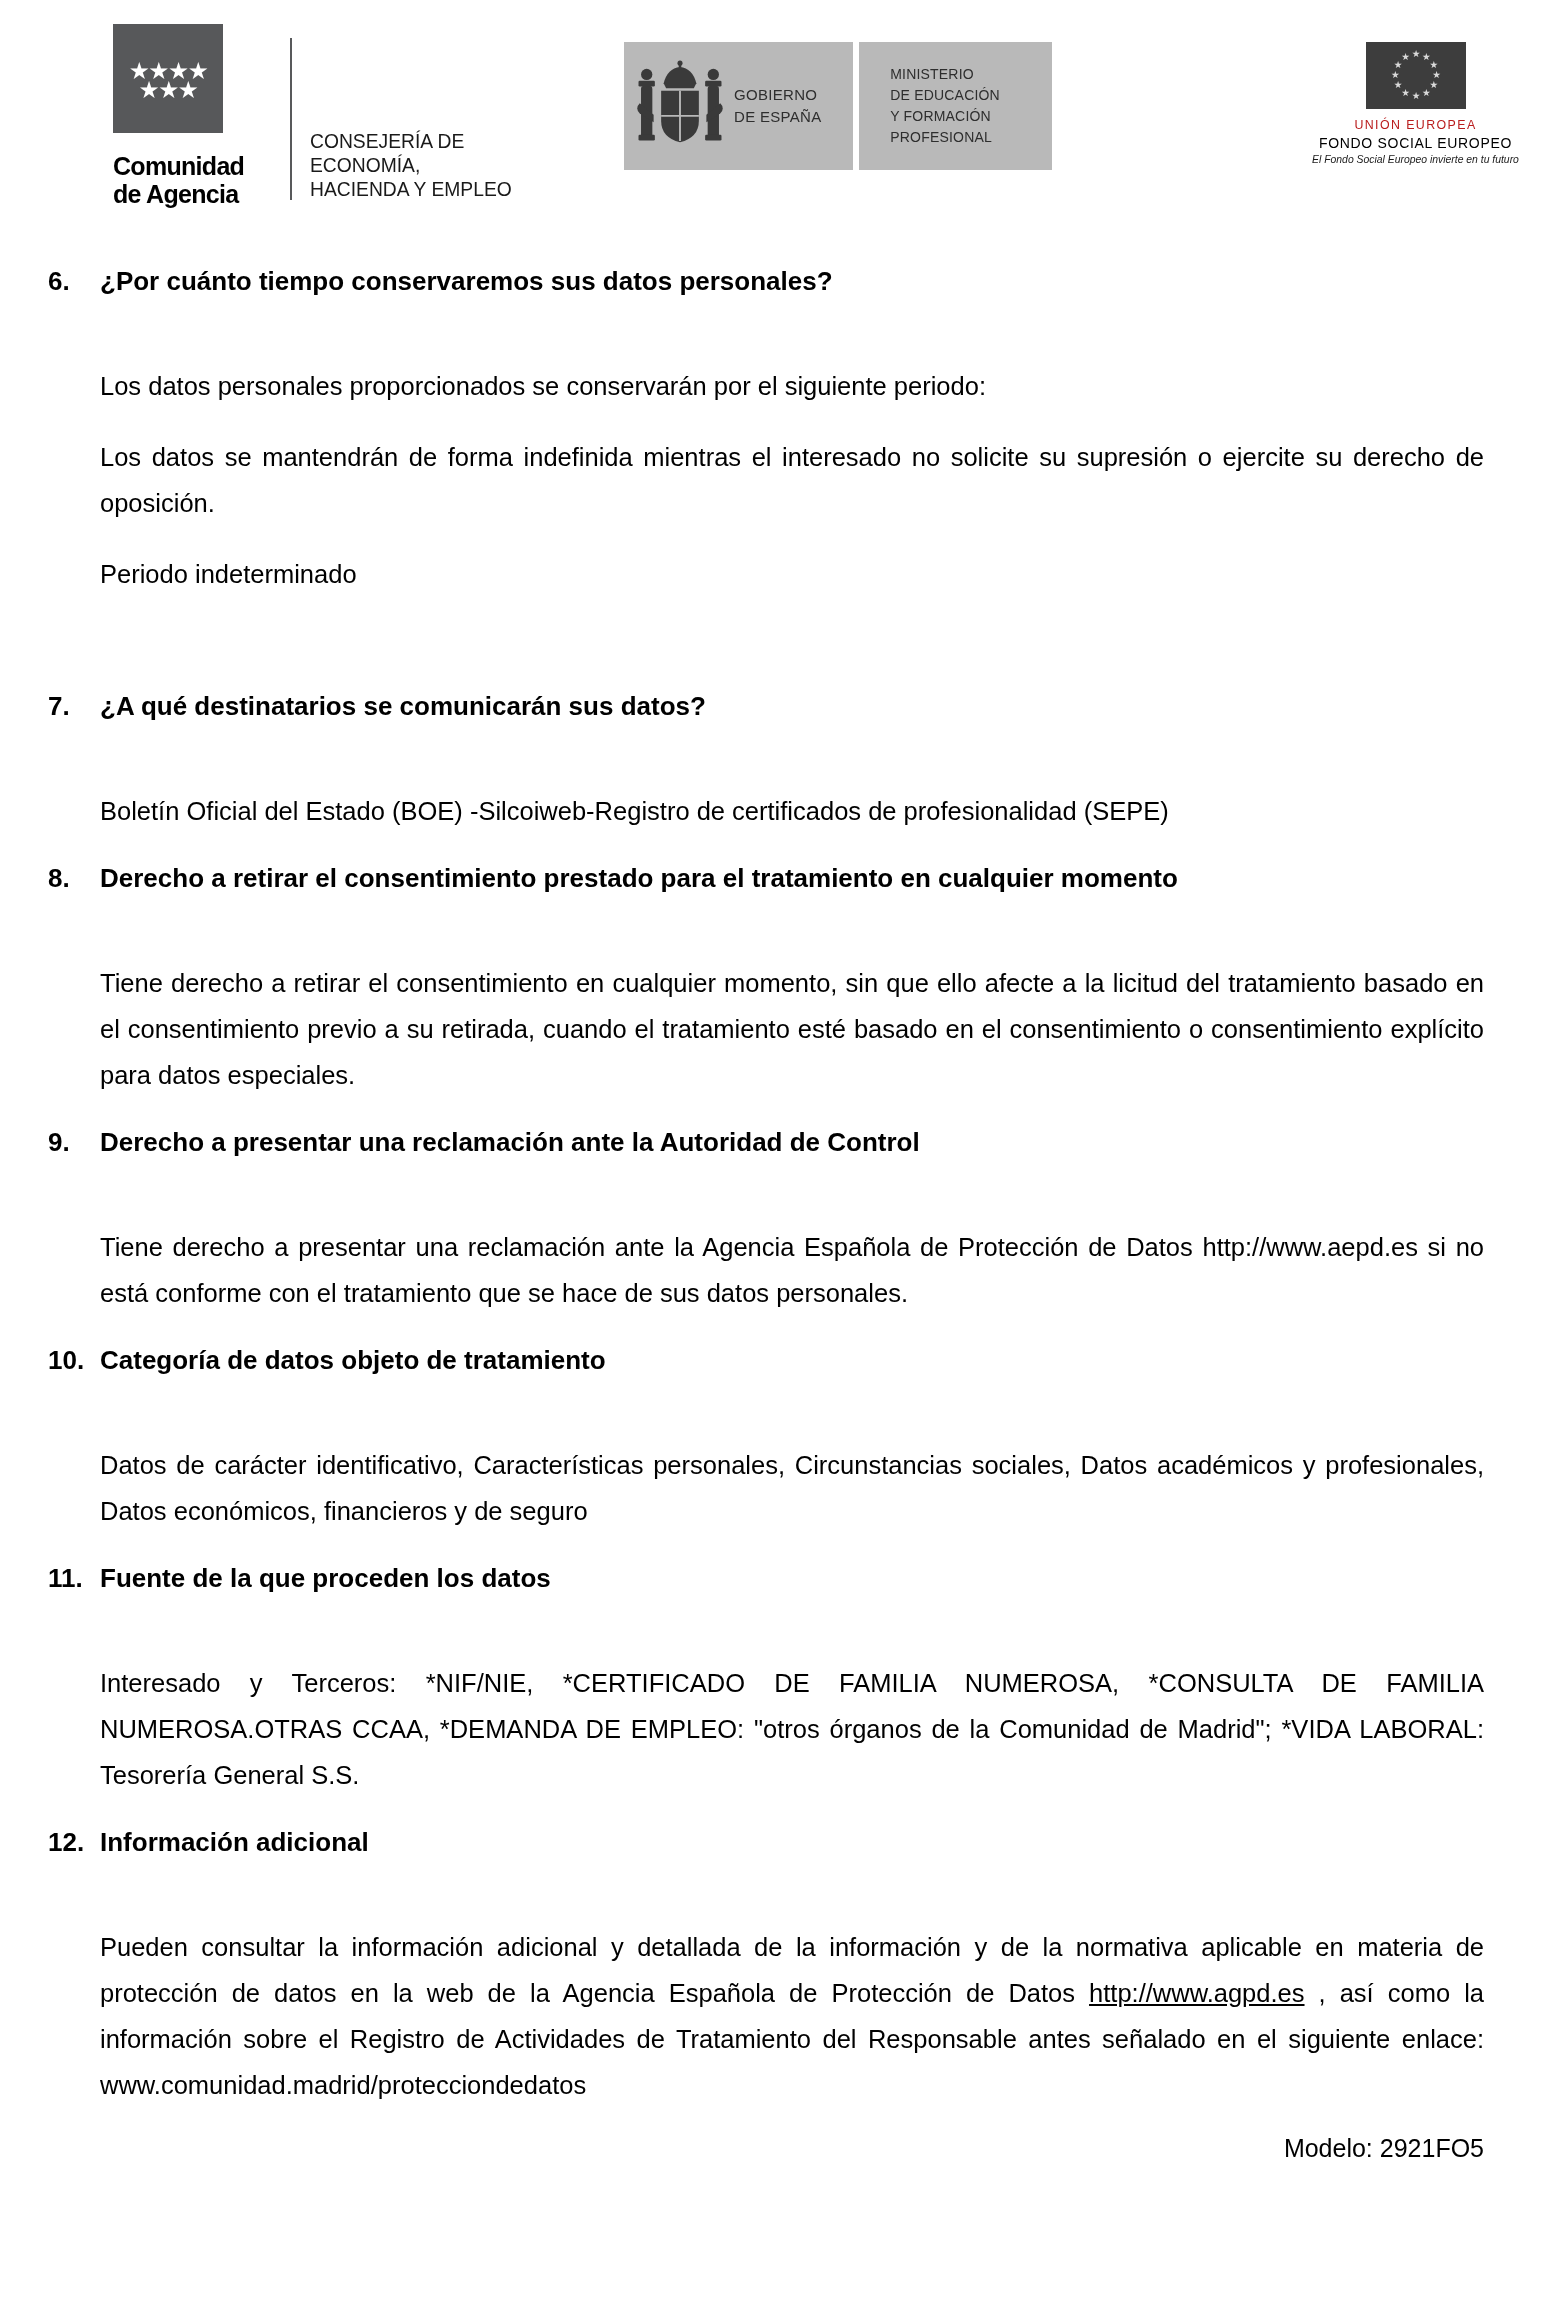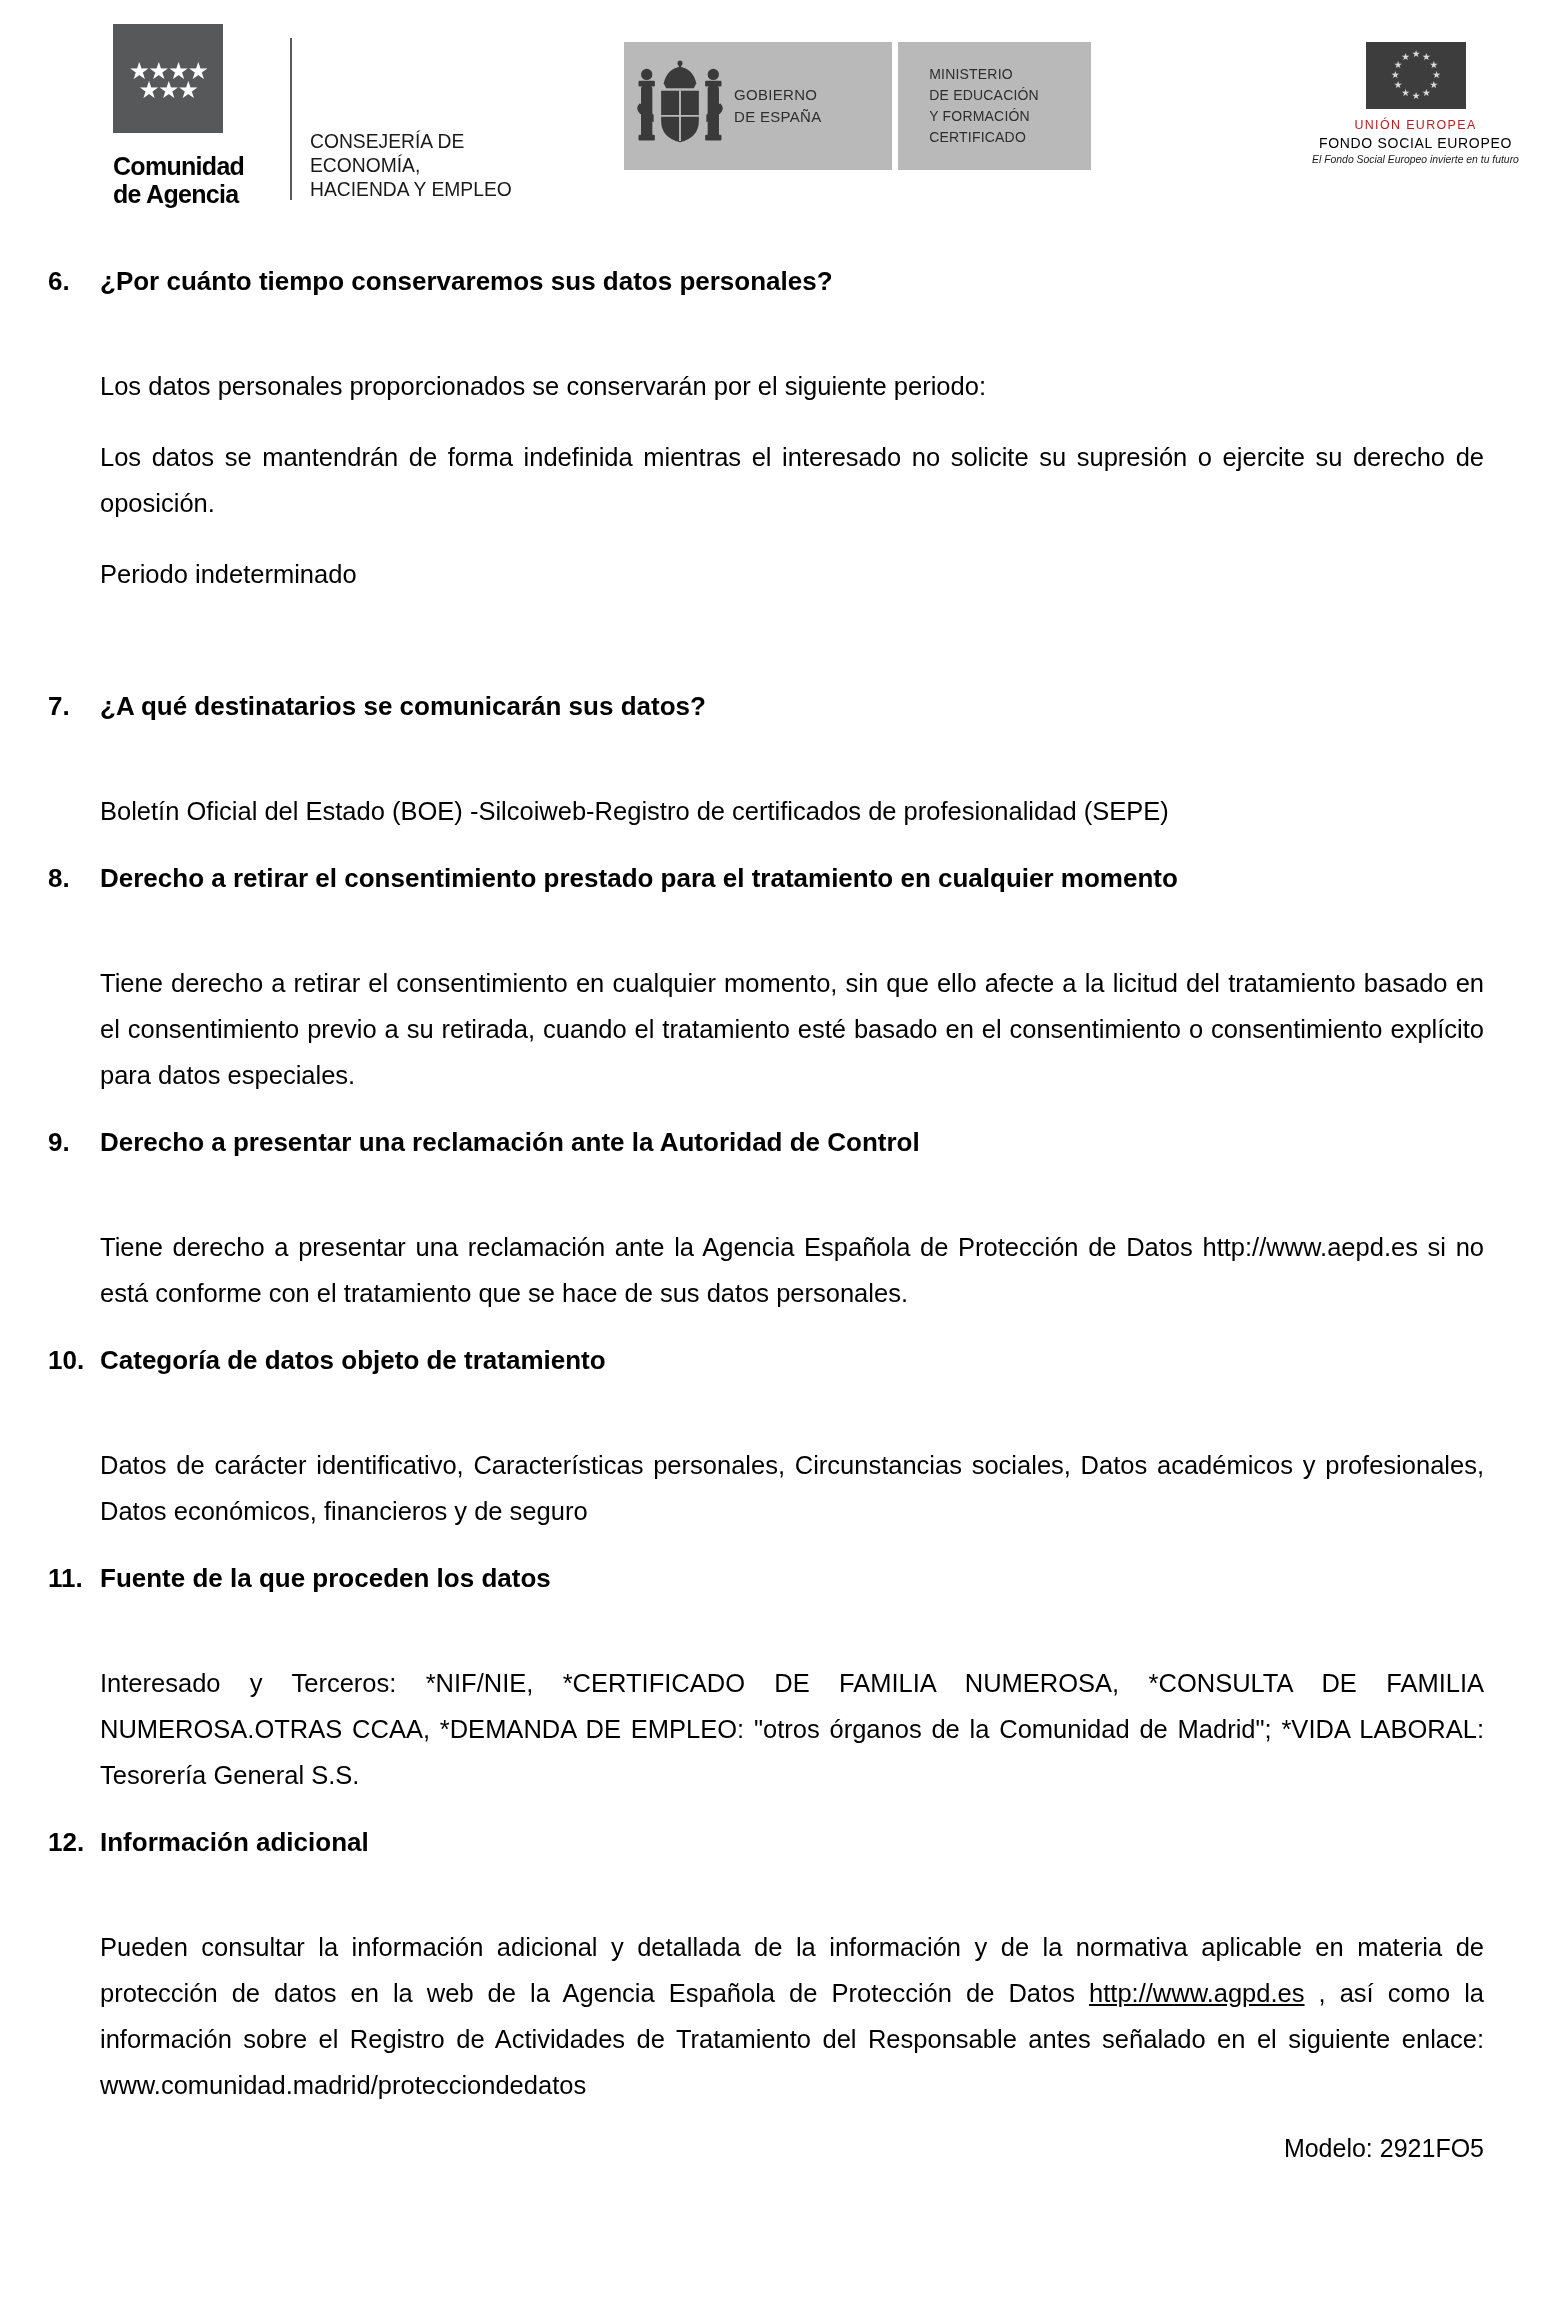--- a/index.html
+++ b/index.html
@@ -26,21 +26,21 @@
     padding-top: 4.1px; box-sizing: border-box;
   }
   .star-row { color:#ffffff; font-size: 23.5px; line-height: 21px; letter-spacing: -1.4px; text-align:center; }
   .star-row + .star-row { margin-top: -1.4px; }
   .madrid-name { margin-top: 19px; font-weight: bold; font-size: 25px; line-height: 28px; letter-spacing: -0.7px; }
   .madrid-divider { position:absolute; left: 177px; top: 14px; width: 2.1px; height: 162px; background:#58595b; }
   .madrid-dept { position:absolute; left: 197px; top: 106px; font-size: 19.3px; line-height: 24px; color:#1a1a1a; }
 
   .gob-group { position:absolute; left: 576px; top: 28px; display:flex; }
   .gob-box { background:#b9b9b9; height:128px; box-sizing:border-box; display:flex; align-items:center; }
-  .gob-box1 { width: 268px; padding-left: 12.4px; margin-right: 6.2px; }
+  .gob-box1 { width: 229px; padding-left: 12.4px; margin-right: 6.2px; }
   .gob-box2 { width: 193px; padding-left: 31px; }
   .crest { width: 88px; height: 105px; flex: 0 0 auto; }
   .gob-text { margin-left: 9.7px; font-size: 15px; line-height: 22px; color:#2e2e2e; letter-spacing: 0.3px; }
   .min-text { font-size: 14px; line-height: 21px; color:#2e2e2e; letter-spacing: 0.2px; }
 
   .eu-group { position:absolute; left: 1250px; top: 28px; width: 235px; text-align:center; }
   .eu-flag { display:block; width: 100px; height: 67px; margin: 0 auto; background:#3d3d3d; }
   .eu-star { font-size: 14px; fill: #d9d9d9; }
   .eu-line1 { margin-top: 8.3px; font-size: 12.4px; line-height: 16.6px; letter-spacing: 1.4px; color:#b91c1c; }
   .eu-line2 { font-size: 14px; line-height: 18px; letter-spacing: 0.7px; color:#000000; }
@@ -117,21 +117,21 @@
         </svg>
         <div class="gob-text">
           <div>GOBIERNO</div>
           <div>DE ESPAÑA</div>
         </div>
       </div>
       <div class="gob-box gob-box2">
         <div class="min-text">
           <div>MINISTERIO</div>
           <div>DE EDUCACIÓN</div>
-          <div>Y FORMACIÓN CERTIFICADO</div>
+          <div>Y FORMACIÓN PROFESIONAL</div>
         </div>
       </div>
     </div>
 
     <div class="eu-group">
       <svg class="eu-flag" viewBox="0 0 145 97">
           <text x="72.5" y="22.0" text-anchor="middle" class="eu-star">★</text>
           <text x="87.5" y="26.0" text-anchor="middle" class="eu-star">★</text>
           <text x="98.5" y="37.0" text-anchor="middle" class="eu-star">★</text>
           <text x="102.5" y="52.0" text-anchor="middle" class="eu-star">★</text>

